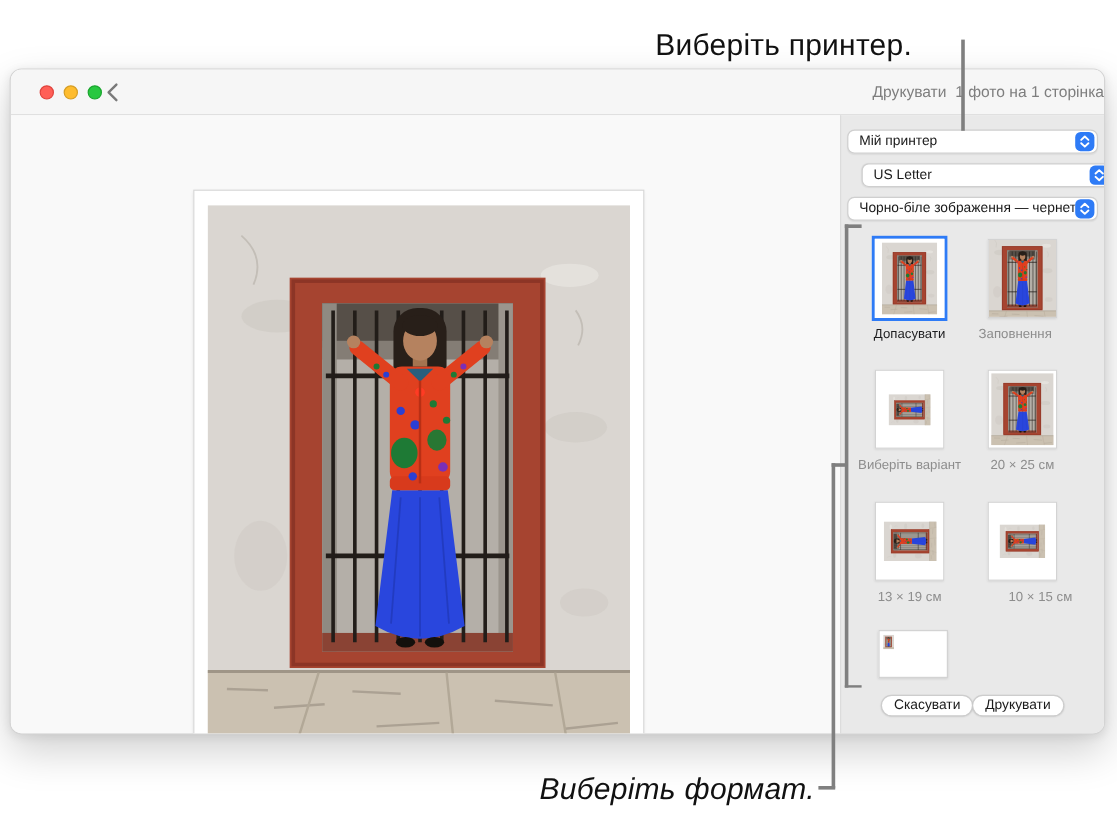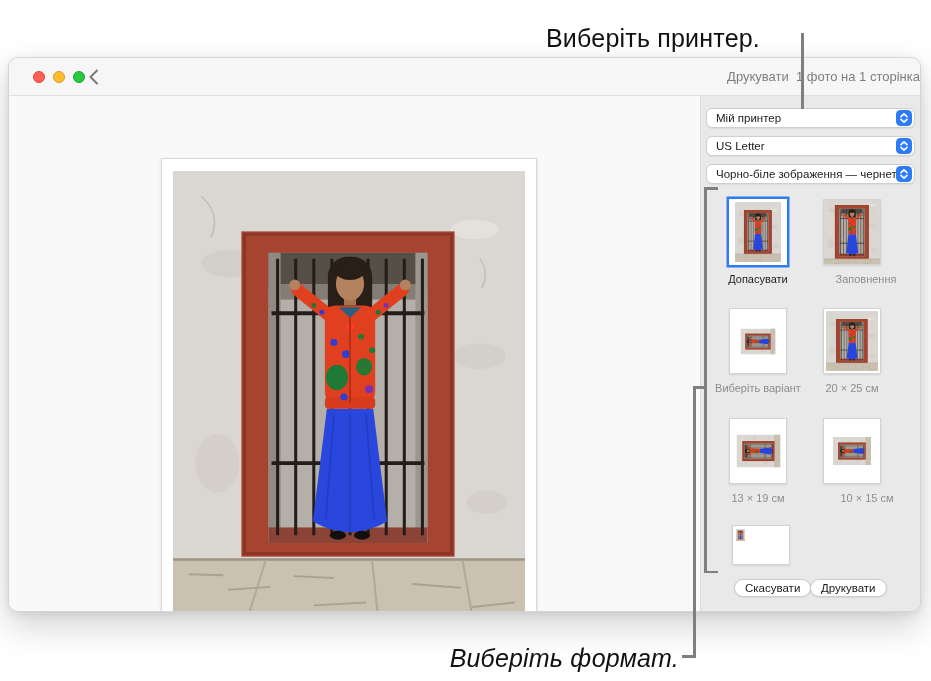--- a/index.html
+++ b/index.html
@@ -217,21 +217,21 @@
     <div class="panel">
 
       <div class="dropdown" style="top:12px;">
         <span class="dd-label">Мій принтер</span>
         <span class="stepper">
           <svg width="12" height="12" viewBox="0 0 12 12">
               <path d="M3 4.6 L6 1.8 L9 4.6 M3 7.4 L6 10.2 L9 7.4" fill="none" stroke="#fff" stroke-width="1.6" stroke-linecap="round" stroke-linejoin="round"></path>
             </svg>
         </span>
       </div>
-      <div class="dropdown" style="top:40px;">
+      <div class="dropdown" style="top:40px;margin-left:12px;">
         <span class="dd-label">US Letter</span>
         <span class="stepper">
           <svg width="12" height="12" viewBox="0 0 12 12">
               <path d="M3 4.6 L6 1.8 L9 4.6 M3 7.4 L6 10.2 L9 7.4" fill="none" stroke="#fff" stroke-width="1.6" stroke-linecap="round" stroke-linejoin="round"></path>
             </svg>
         </span>
       </div>
       <div class="dropdown" style="top:68px;">
         <span class="dd-label">Чорно-біле зображення — чернетка</span>
         <span class="stepper">
@@ -245,21 +245,21 @@
         <svg viewBox="0 0 350 460" preserveAspectRatio="none" style="width:46px;height:60px;">
             <use href="#photo-art"></use>
           </svg>
       </div>
       <div class="tile" style="left:122px; top:103px;">
         <svg viewBox="0 0 350 460" preserveAspectRatio="xMidYMid slice" style="width:58px;height:66px;">
             <use href="#photo-art"></use>
           </svg>
       </div>
       <div class="tlabel selected" style="left:12px; top:177px;">Допасувати</div>
-      <div class="tlabel" style="left:120px; top:177px;">Заповнення</div>
+      <div class="tlabel" style="left:100px; top:177px;">Заповнення</div>
 
       <div class="tile" style="left:28px; top:212px;">
         <svg class="rot" viewBox="0 0 350 460" preserveAspectRatio="none" style="width:26px;height:35px;">
             <use href="#photo-art"></use>
           </svg>
       </div>
       <div class="tile" style="left:122px; top:212px;">
         <svg viewBox="0 0 350 460" preserveAspectRatio="none" style="width:52px;height:60px;">
             <use href="#photo-art"></use>
           </svg>

